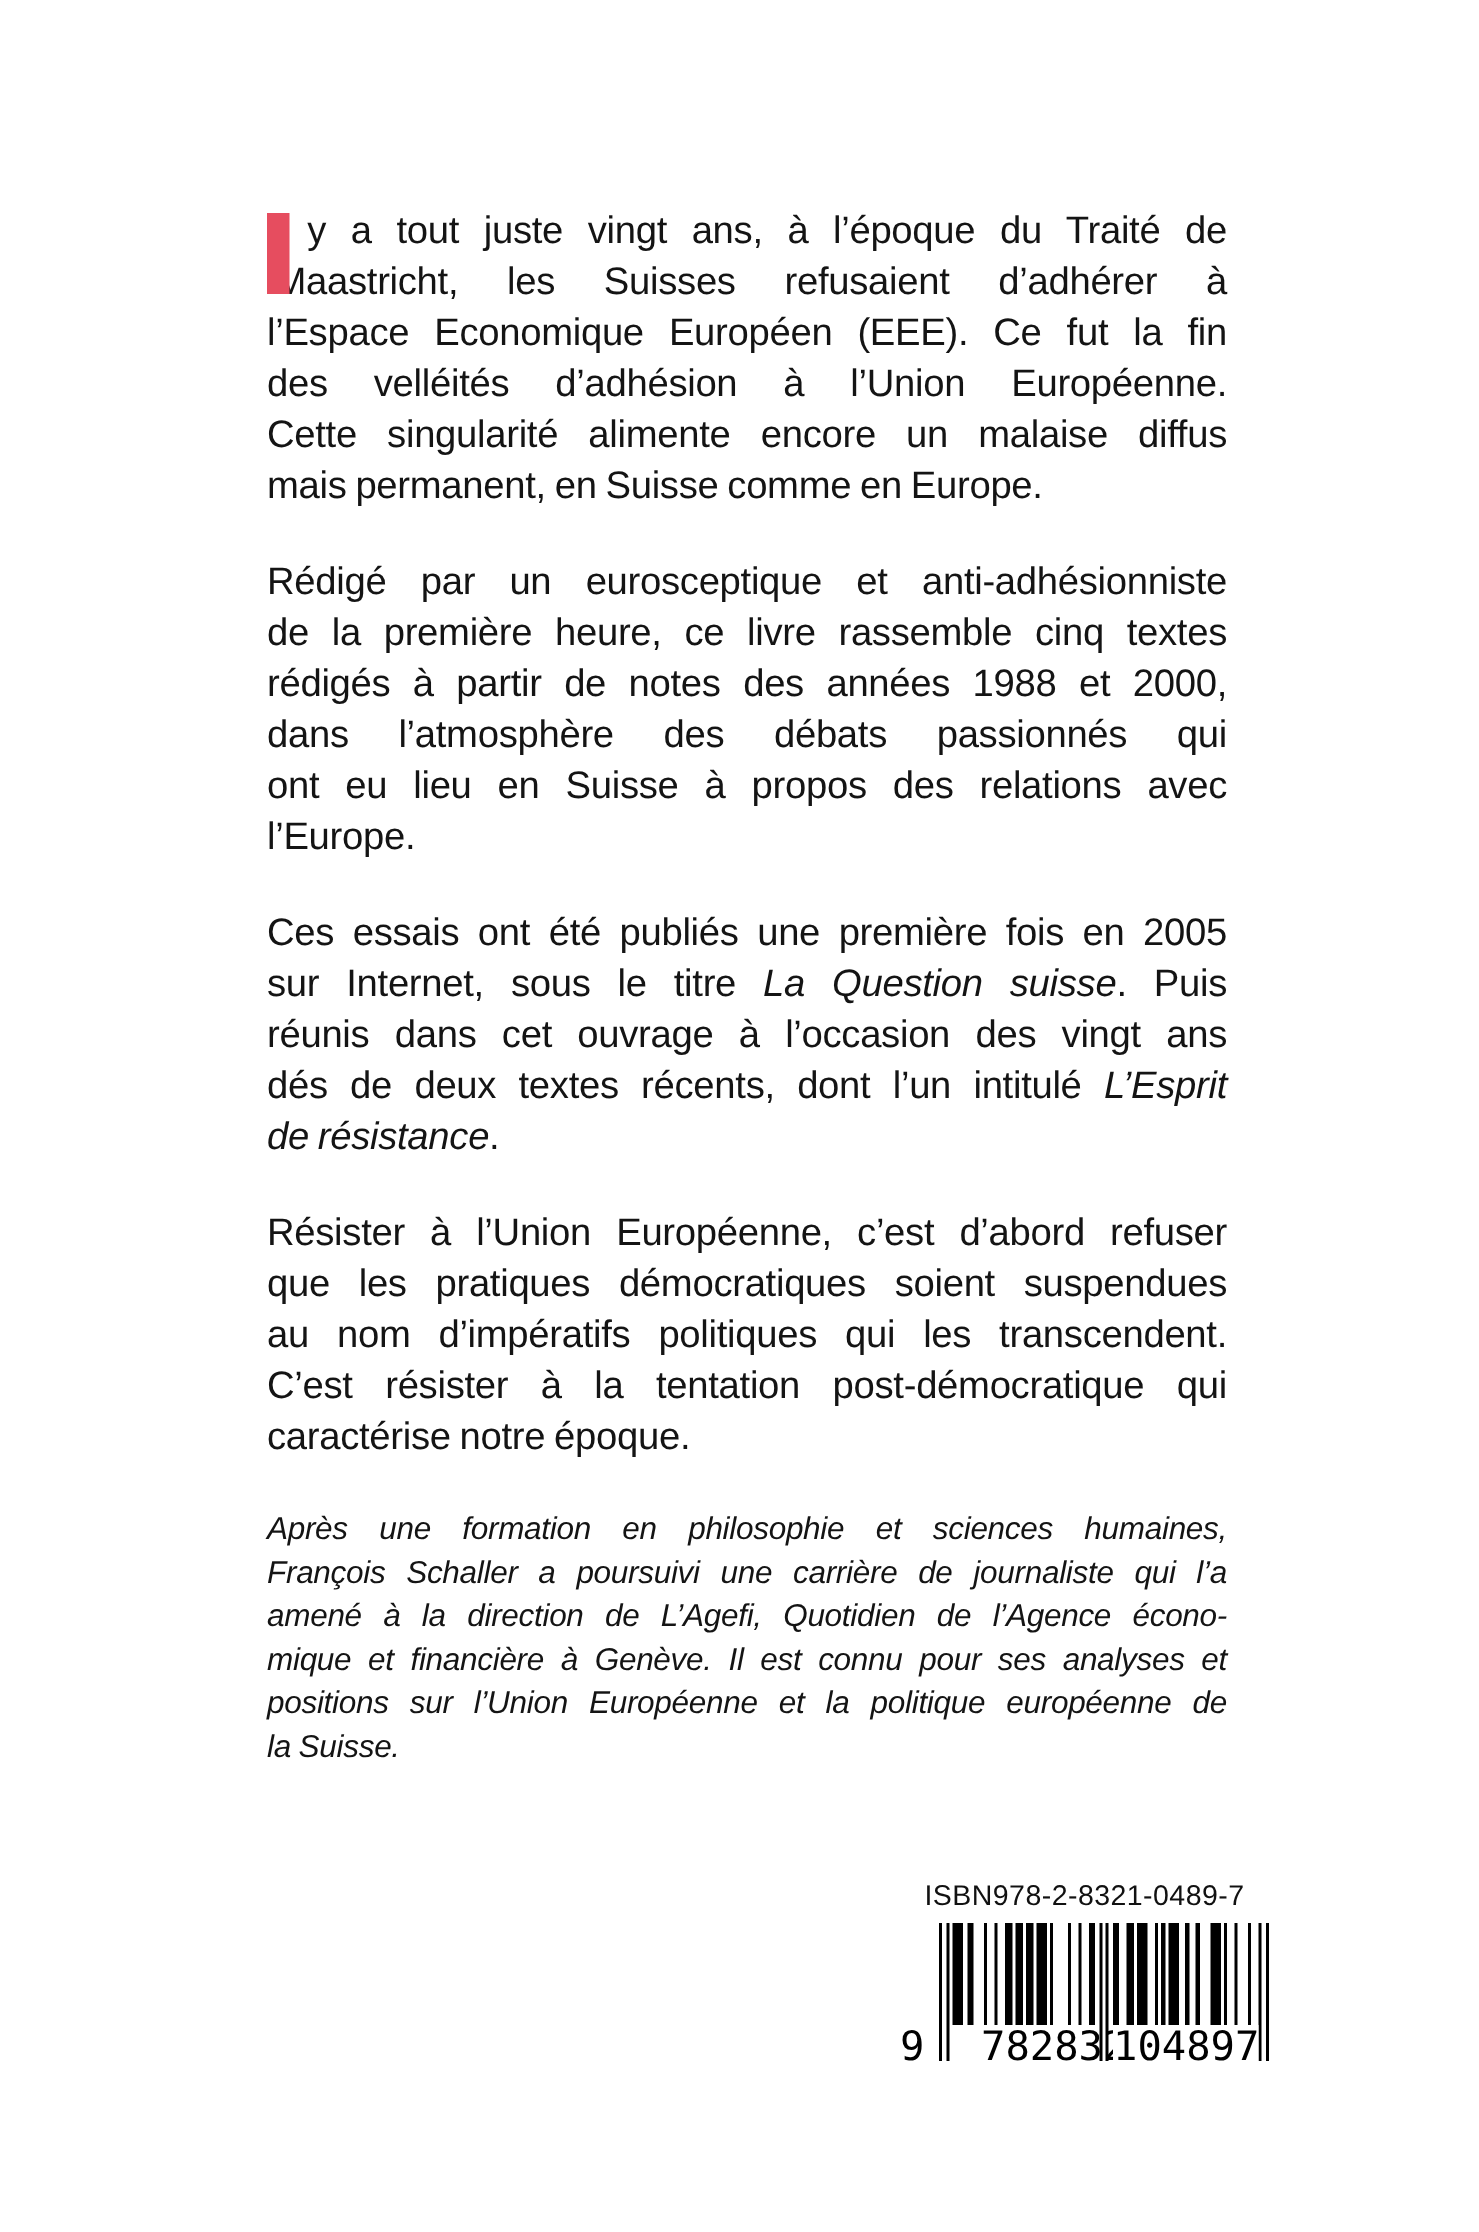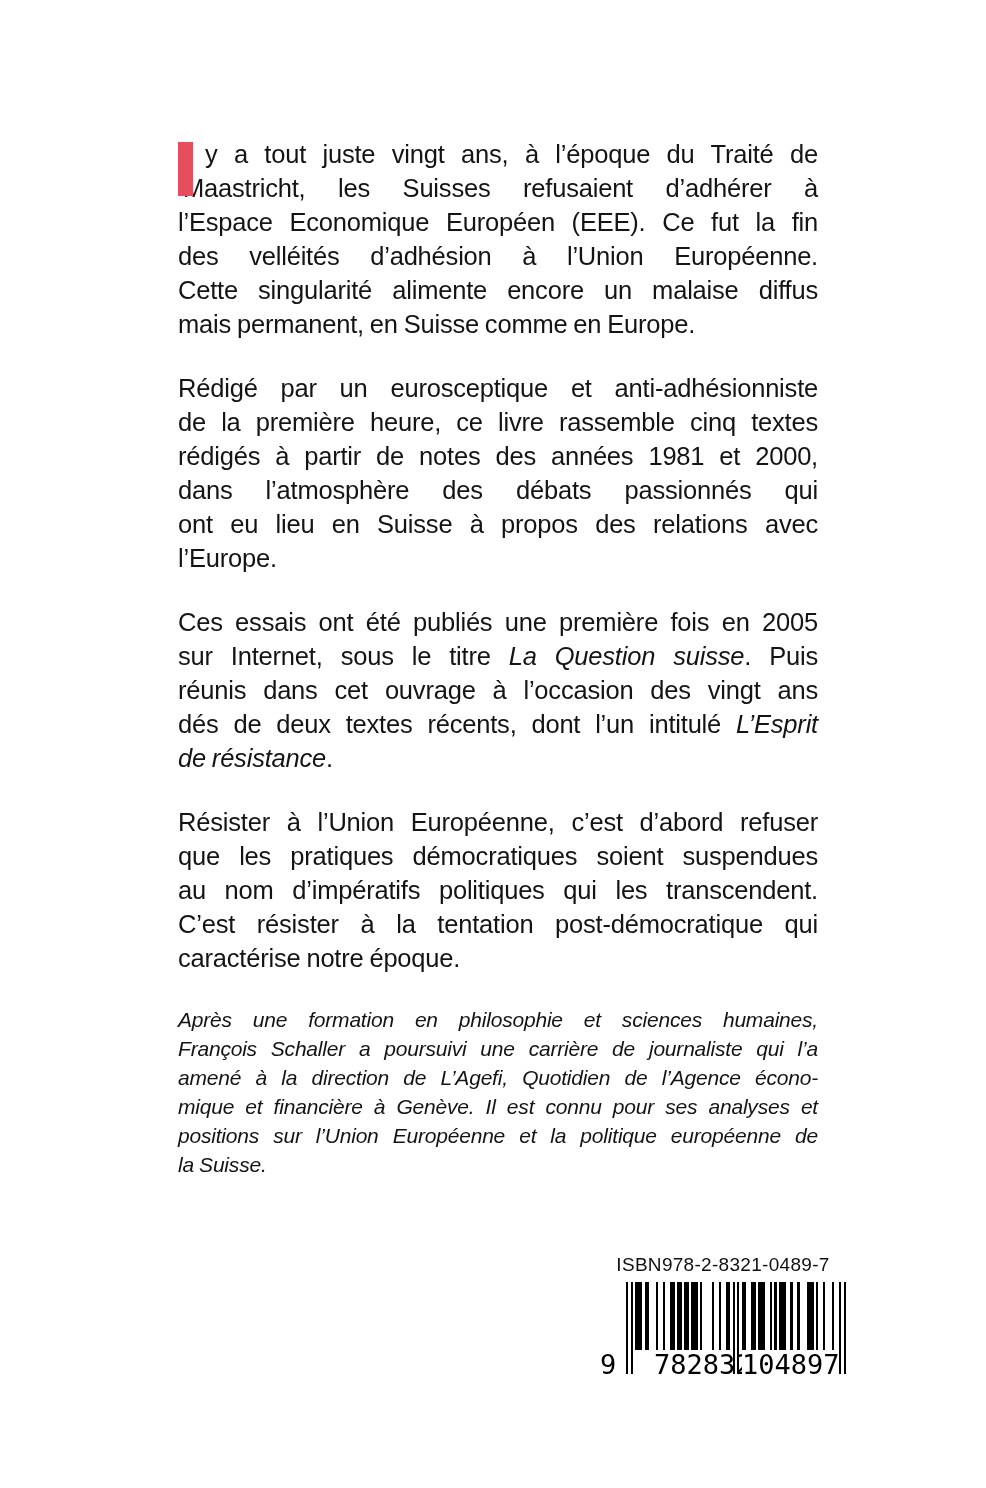--- a/index.html
+++ b/index.html
@@ -96,21 +96,21 @@
         <div class="tline j ind"><span>l y a tout juste vingt ans, à l’époque du Traité de</span></div>
         <div class="tline j ind"><span>Maastricht, les Suisses refusaient d’adhérer à</span></div>
         <div class="tline j"><span>l’Espace Economique Européen (EEE). Ce fut la fin</span></div>
         <div class="tline j"><span>des velléités d’adhésion à l’Union Européenne.</span></div>
         <div class="tline j"><span>Cette singularité alimente encore un malaise diffus</span></div>
         <div class="tline"><span>mais permanent, en Suisse comme en Europe.</span></div>
       </div>
       <div class="para body">
         <div class="tline j"><span>Rédigé par un eurosceptique et anti-adhésionniste</span></div>
         <div class="tline j"><span>de la première heure, ce livre rassemble cinq textes</span></div>
-        <div class="tline j"><span>rédigés à partir de notes des années 1981 et 2000,</span></div>
+        <div class="tline j"><span>rédigés à partir de notes des années 1988 et 2000,</span></div>
         <div class="tline j"><span>dans l’atmosphère des débats passionnés qui</span></div>
         <div class="tline j"><span>ont eu lieu en Suisse à propos des relations avec</span></div>
         <div class="tline"><span>l’Europe.</span></div>
       </div>
       <div class="para body">
         <div class="tline j"><span>Ces essais ont été publiés une première fois en 2005</span></div>
         <div class="tline j"><span>sur Internet, sous le titre </span><span class="it">La Question suisse</span><span>. Puis</span></div>
         <div class="tline j"><span>réunis dans cet ouvrage à l’occasion des vingt ans</span></div>
         <div class="tline j"><span>dés de deux textes récents, dont l’un intitulé </span><span class="it">L’Esprit</span></div>
         <div class="tline"><span class="it">de résistance</span><span>.</span></div>

